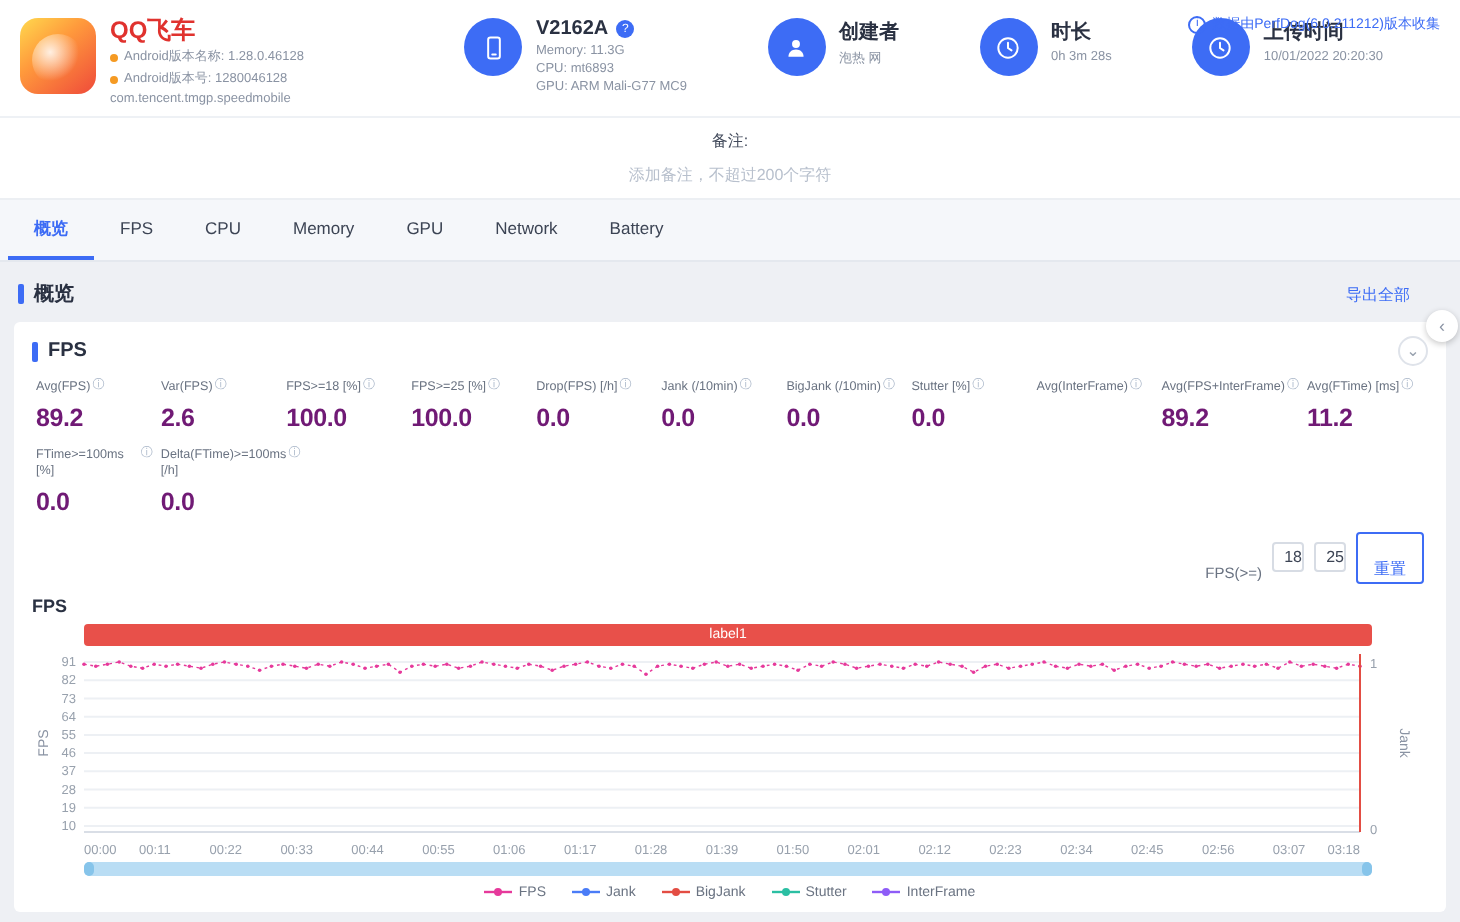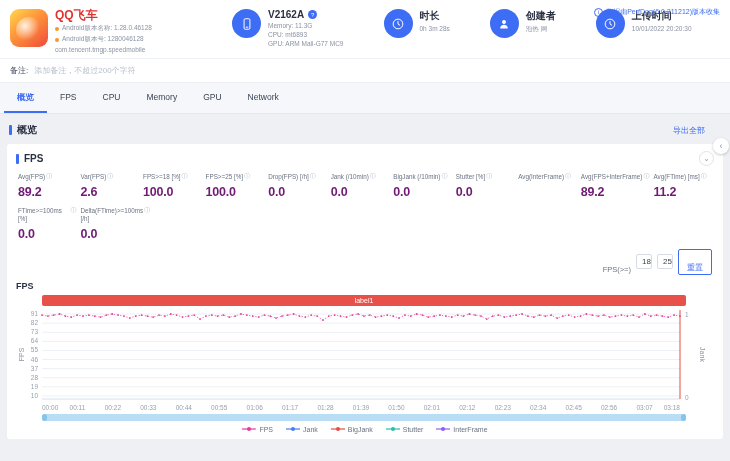--- a/index.html
+++ b/index.html
@@ -18,21 +18,21 @@
   .dot { width: 4px; height: 4px; border-radius: 50%; background: #f59a23; flex: none; }
   .blk { display: flex; gap: 7px; }
   .blk-icon { width: 29px; height: 29px; border-radius: 50%; background: #3d6cf5; display: flex; align-items: center; justify-content: center; flex: none; }
   .blk-title { font-size: 10px; font-weight: bold; color: #2a3142; display: flex; align-items: center; gap: 4px; }
   .badge { width: 9px; height: 9px; border-radius: 50%; background: #3d6cf5; color: #fff; font-size: 6px; display: inline-flex; align-items: center; justify-content: center; font-weight: normal; }
   .blk-sub { font-size: 6.5px; color: #8a93a3; margin-top: 2px; white-space: nowrap; }
   .collector { position: absolute; top: 7px; right: 10px; color: #3d6cf5; font-size: 7px; display: flex; align-items: center; gap: 3px; }
   .collector .ring { width: 9px; height: 9px; border-radius: 50%; border: 1px solid #3d6cf5; display: inline-flex; align-items: center; justify-content: center; font-size: 6px; }
 
   
-  .note-bar { background: #fff; border-top: 1px solid #eef1f5; border-bottom: 1px solid #eceff3; padding: 6px 10px; font-size: 8px; display: flex; gap: 6px; align-items: center; }
+  .note-bar { background: #fff; border-top: 1px solid #eef1f5; border-bottom: 1px solid #eceff3; padding: 6px 10px; font-size: 8px; display: flex; gap: 6px; align-items: center; flex-direction: column; }
   .note-label { color: #434b5c; }
   .note-ph { color: #b8c0cd; }
 
   
   .tabbar { background: #f5f7fa; display: flex; padding: 0 4px; border-bottom: 1px solid #e4e8ee; }
   .tab { padding: 9px 13px; font-size: 8.5px; color: #3c4454; cursor: pointer; }
   .tab.active { color: #3d6cf5; font-weight: bold; box-shadow: inset 0 -2px 0 #3d6cf5; }
 
   
   .content { background: #eef0f4; padding: 7px 7px 8px; flex: 1; position: relative; }
@@ -106,40 +106,40 @@
       </div>
       <div class="blk-sub">Memory: 11.3G</div>
       <div class="blk-sub">CPU: mt6893</div>
       <div class="blk-sub">GPU: ARM Mali-G77 MC9</div>
     </div>
   </div>
 
   <div class="blk">
     <div class="blk-icon">
       <svg viewBox="0 0 24 24" width="14" height="14">
+          <circle cx="12" cy="8.5" r="3.4" fill="#fff"></circle>
+          <path d="M5.5 19.5c0-3.8 2.9-6.2 6.5-6.2s6.5 2.4 6.5 6.2z" fill="#fff"></path>
+        </svg>
+    </div>
+    <div>
+      <div class="blk-title">创建者</div>
+      <div class="blk-sub">泡热 网</div>
+    </div>
+  </div>
+
+  <div class="blk">
+    <div class="blk-icon">
+      <svg viewBox="0 0 24 24" width="14" height="14">
           <circle cx="12" cy="12" r="8.3" fill="none" stroke="#fff" stroke-width="1.7"></circle>
           <path d="M12 7.5V12l3 2" fill="none" stroke="#fff" stroke-width="1.7" stroke-linecap="round"></path>
         </svg>
     </div>
     <div>
       <div class="blk-title">时长</div>
       <div class="blk-sub">0h 3m 28s</div>
-    </div>
-  </div>
-
-  <div class="blk">
-    <div class="blk-icon">
-      <svg viewBox="0 0 24 24" width="14" height="14">
-          <circle cx="12" cy="8.5" r="3.4" fill="#fff"></circle>
-          <path d="M5.5 19.5c0-3.8 2.9-6.2 6.5-6.2s6.5 2.4 6.5 6.2z" fill="#fff"></path>
-        </svg>
-    </div>
-    <div>
-      <div class="blk-title">创建者</div>
-      <div class="blk-sub">泡热 网</div>
     </div>
   </div>
 
   <div class="blk">
     <div class="blk-icon">
       <svg viewBox="0 0 24 24" width="14" height="14">
           <circle cx="12" cy="12" r="8.3" fill="none" stroke="#fff" stroke-width="1.7"></circle>
           <path d="M12 7.5V12l3 2" fill="none" stroke="#fff" stroke-width="1.7" stroke-linecap="round"></path>
         </svg>
     </div>
@@ -160,20 +160,21 @@
   <span class="note-ph">添加备注，不超过200个字符</span>
 </div>
 
 <div class="tabbar">
     <div class="tab active">概览</div>
     <div class="tab">FPS</div>
     <div class="tab">CPU</div>
     <div class="tab">Memory</div>
     <div class="tab">GPU</div>
     <div class="tab">Network</div>
+    <div class="tab">Battery</div>
   </div>
 
 <div class="content">
   <div class="ov-row">
     <div class="sec-title">
       <span class="sec-bar"></span>
       <span>概览</span>
     </div>
     <span class="export">导出全部</span>
   </div>

